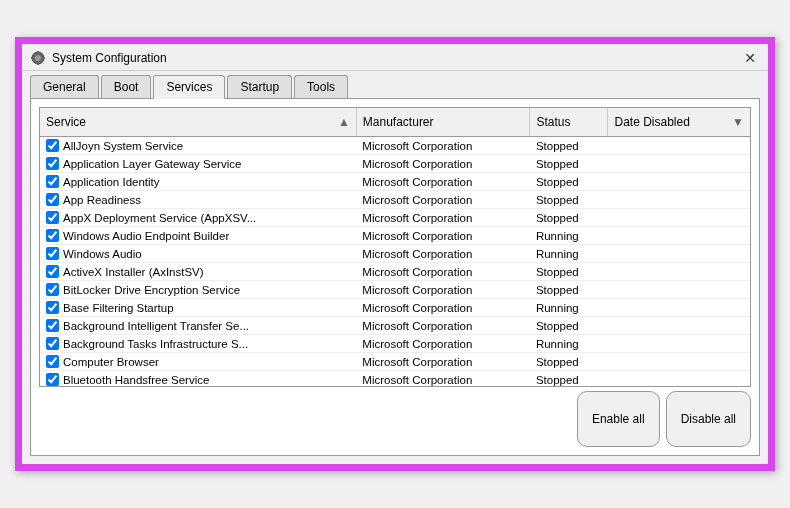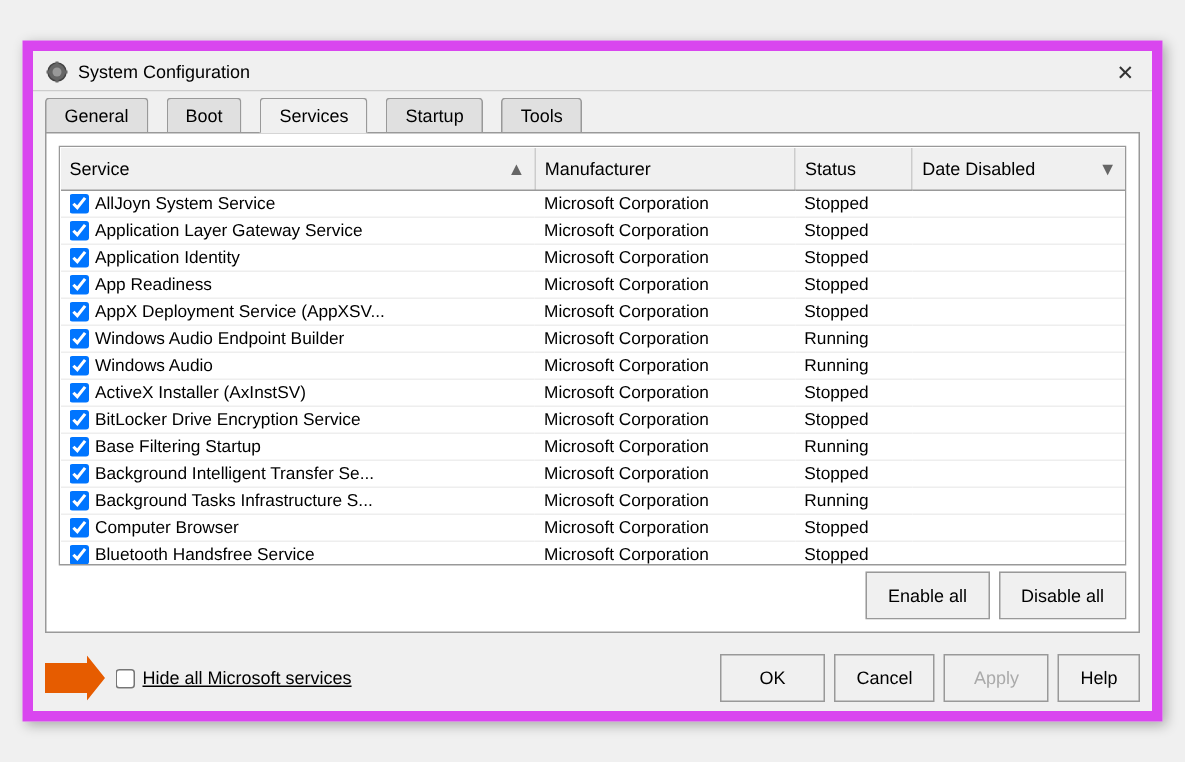--- a/index.html
+++ b/index.html
@@ -48,21 +48,21 @@
       background: none;
       border: none;
       padding: 0 4px;
       line-height: 1;
     }
     .tabs {
       display: flex;
       align-items: flex-end;
       padding: 4px 8px 0 8px;
       background: #f0f0f0;
-      gap: 12px;
+      gap: 2px;
     }
     .tab {
       padding: 4px 12px;
       border: 1px solid #999;
       border-bottom: none;
       background: #e0e0e0;
       cursor: pointer;
       font-size: 12px;
       border-radius: 3px 3px 0 0;
     }
@@ -133,26 +133,26 @@
       color: #333;
       padding: 4px 0;
     }
     .enable-disable-row {
       display: flex;
       justify-content: flex-end;
       gap: 6px;
       margin-top: 4px;
     }
     .btn {
-      padding: 8px 14px;
+      padding: 20px 14px;
       font-size: 12px;
       border: 1px solid #999;
       background: #f0f0f0;
       cursor: pointer;
-      border-radius: 0;
+      border-radius: 10px;
       text-align: center;
     }
     .btn:disabled { color: #aaa; cursor: default; }
     .bottom-bar {
       display: flex;
       align-items: center;
       justify-content: space-between;
       padding: 6px 8px;
       margin-top: 6px;
     }
@@ -412,31 +412,13 @@
       </div>
 
 
       <div class="enable-disable-row">
         <button class="btn">Enable all</button>
         <button class="btn">Disable all</button>
       </div>
     </div>
   </div>
 
-  <div class="bottom-bar">
-
-    <div class="hide-ms-row">
-
-      <svg width="40" height="30" viewBox="0 0 40 30" style="margin-right: 2px;">
-        <polygon points="0,5 28,5 28,0 40,15 28,30 28,25 0,25" fill="#e65c00"></polygon>
-      </svg>
-      <input type="checkbox" id="hide-ms-cb" style="">
-      <label for="hide-ms-cb">Hide all Microsoft services</label>
-    </div>
-
-    <div class="action-buttons">
-      <button class="btn btn-ok">OK</button>
-      <button class="btn">Cancel</button>
-      <button class="btn btn-apply" disabled="">Apply</button>
-      <button class="btn">Help</button>
-    </div>
-  </div>
 </div>
 
 </body></html>

